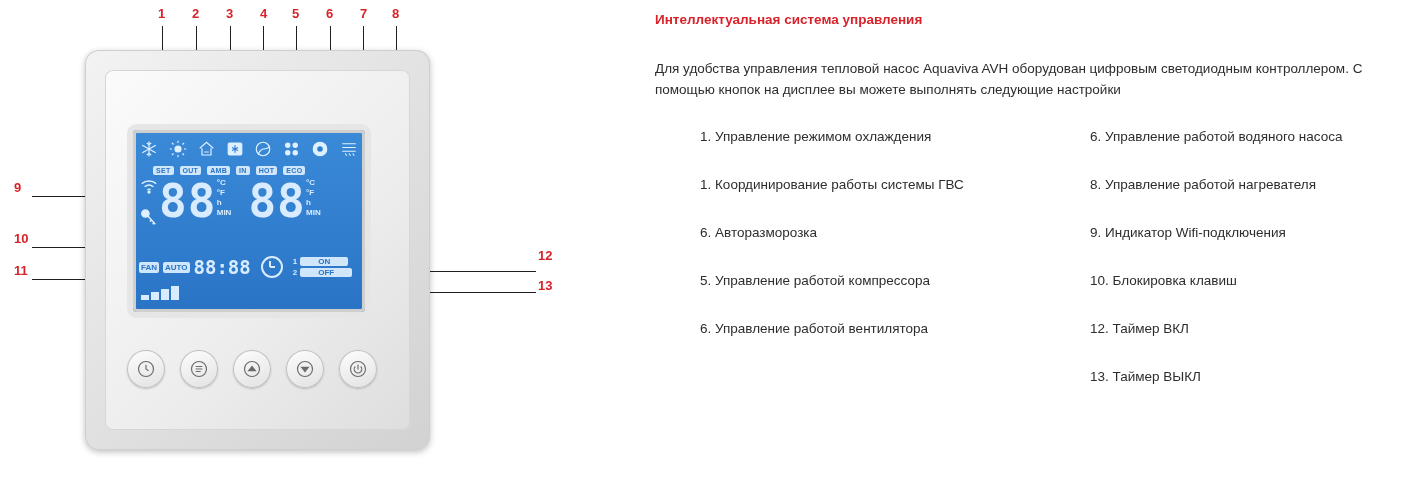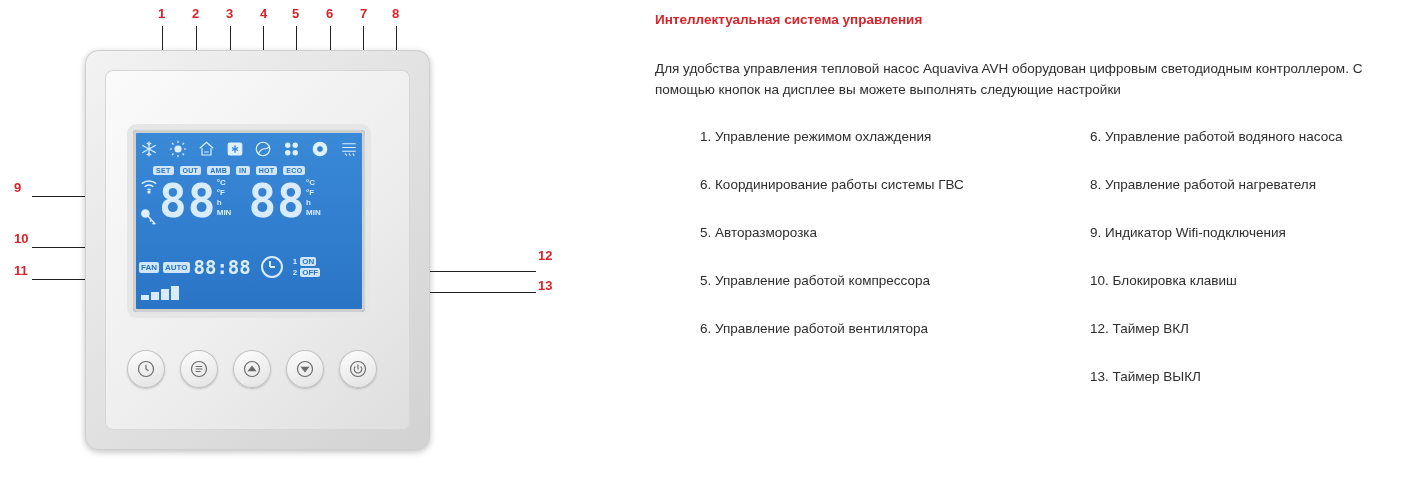--- a/index.html
+++ b/index.html
@@ -230,21 +230,21 @@
     display: flex;
     align-items: center;
     gap: 3px;
     font-size: 8px;
     font-weight: bold;
     color: #d9ecff;
   }
   .timer-line .st {
     background: #cfe6fb;
     color: #2a74c6;
-    padding: 0px 2px;
+    padding: 0px 18px;
     border-radius: 2px;
     font-size: 8px;
   }
 
   .bars {
     position: absolute;
     left: 8px;
     bottom: 12px;
     display: flex;
     align-items: flex-end;
@@ -528,22 +528,22 @@
   </div>
 </div>
 
 <div class="content">
   <div class="heading">Интеллектуальная система управления</div>
   <div class="intro">Для удобства управления тепловой насос Aquaviva AVH оборудован цифровым светодиодным контроллером. С помощью кнопок на дисплее вы можете выполнять следующие настройки</div>
 
   <div class="cols">
     <div class="col">
       <div class="item">1. Управление режимом охлаждения</div>
-      <div class="item">6. Координирование работы системы ГВС</div>
-      <div class="item">5. Авторазморозка</div>
+      <div class="item">1. Координирование работы системы ГВС</div>
+      <div class="item">6. Авторазморозка</div>
       <div class="item">5. Управление работой компрессора</div>
       <div class="item">6. Управление работой вентилятора</div>
     </div>
     <div class="col">
       <div class="item">6.  Управление работой водяного насоса</div>
       <div class="item">8.  Управление работой нагревателя</div>
       <div class="item">9. Индикатор Wifi-подключения</div>
       <div class="item">10.  Блокировка клавиш</div>
       <div class="item">12. Таймер ВКЛ</div>
       <div class="item">13. Таймер ВЫКЛ</div>

